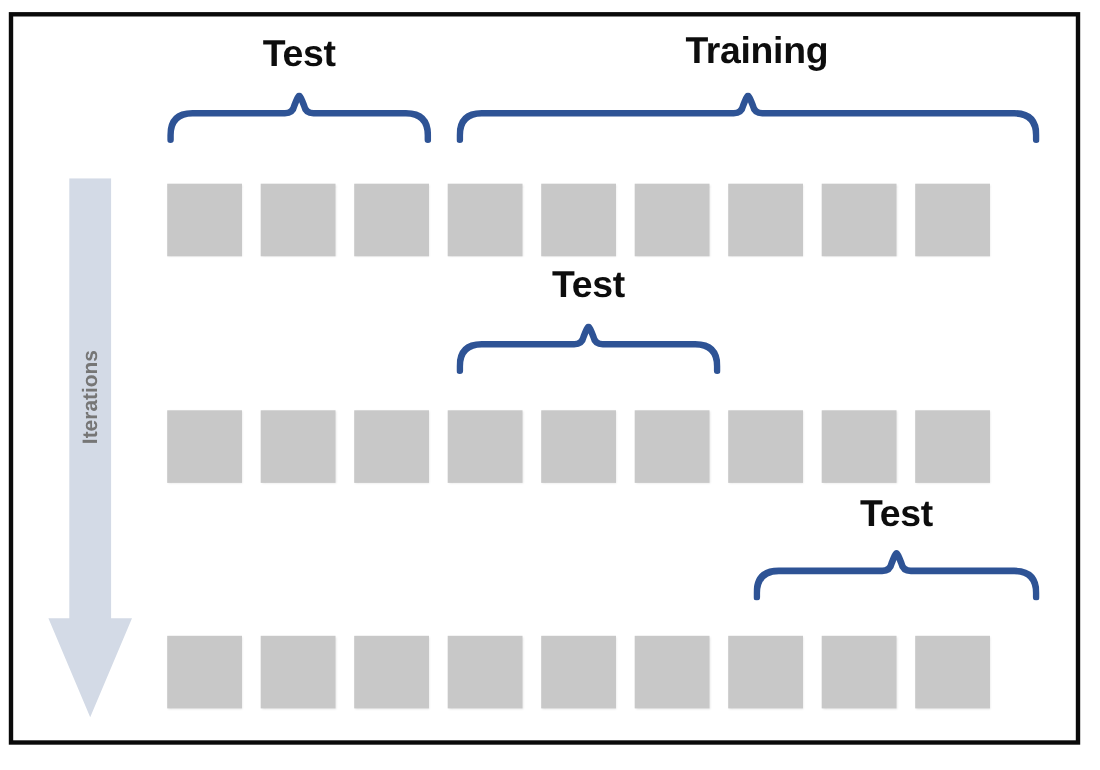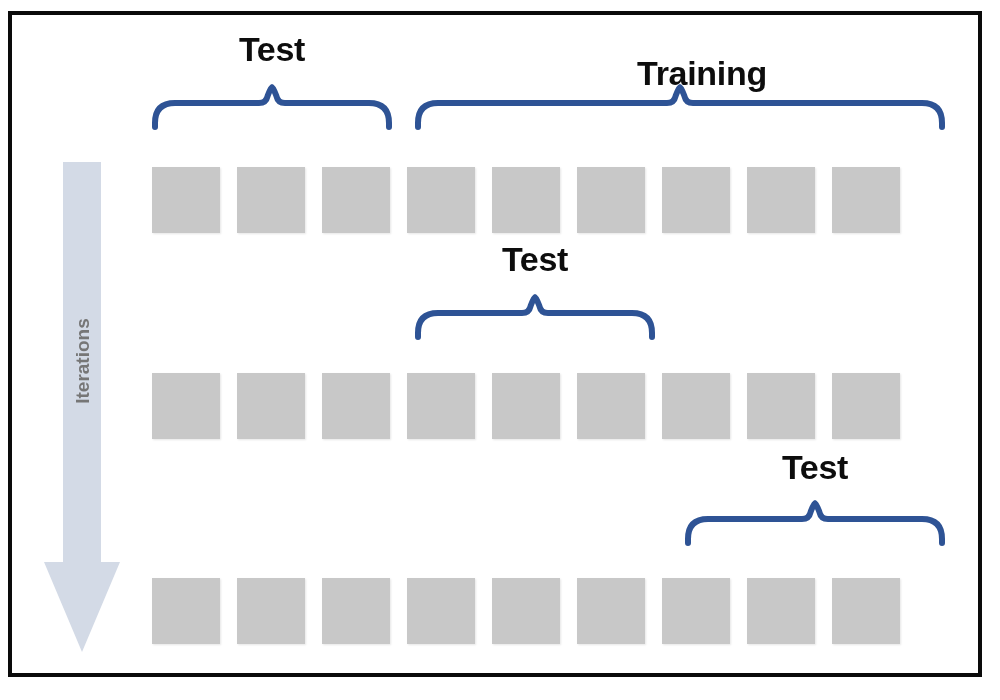--- a/index.html
+++ b/index.html
@@ -134,21 +134,21 @@
         <svg viewBox="0 0 240 46">
           <path d="M 3 43 L 3 39 Q 3 19 23 19 L 107 19 Q 114.0909090909091 19 115.66666666666667 11.8 Q 119 3 120 3 Q 121 3 124.33333333333333 11.8 Q 125.9090909090909 19 133 19 L 217 19 Q 237 19 237 39 L 237 43" fill="none" stroke="#2e5395" stroke-width="6" stroke-linecap="round" stroke-linejoin="round"></path>
         </svg>
       </div>
       <div class="bracket-label" style="left: 152px; top: 30px; width: 240px;">Test</div>
       <div class="bracket" style="left: 415px; top: 84px; width: 530px; height: 46px;">
         <svg viewBox="0 0 530 46">
           <path d="M 3 43 L 3 39 Q 3 19 23 19 L 252 19 Q 259.09090909090907 19 260.6666666666667 11.8 Q 264 3 265 3 Q 266 3 269.3333333333333 11.8 Q 270.90909090909093 19 278 19 L 507 19 Q 527 19 527 39 L 527 43" fill="none" stroke="#2e5395" stroke-width="6" stroke-linecap="round" stroke-linejoin="round"></path>
         </svg>
       </div>
-      <div class="bracket-label" style="left: 437px; top: 27px; width: 530px; margin-top: 27px;">Training</div>
+      <div class="bracket-label" style="left: 423px; top: 27px; width: 530px;">Training</div>
       <div class="bracket" style="left: 415px; top: 294px; width: 240px; height: 46px;">
         <svg viewBox="0 0 240 46">
           <path d="M 3 43 L 3 39 Q 3 19 23 19 L 107 19 Q 114.0909090909091 19 115.66666666666667 11.8 Q 119 3 120 3 Q 121 3 124.33333333333333 11.8 Q 125.9090909090909 19 133 19 L 217 19 Q 237 19 237 39 L 237 43" fill="none" stroke="#2e5395" stroke-width="6" stroke-linecap="round" stroke-linejoin="round"></path>
         </svg>
       </div>
       <div class="bracket-label" style="left: 415px; top: 240px; width: 240px;">Test</div>
       <div class="bracket" style="left: 685px; top: 500px; width: 260px; height: 46px;">
         <svg viewBox="0 0 260 46">
           <path d="M 3 43 L 3 39 Q 3 19 23 19 L 117 19 Q 124.0909090909091 19 125.66666666666667 11.8 Q 129 3 130 3 Q 131 3 134.33333333333334 11.8 Q 135.9090909090909 19 143 19 L 237 19 Q 257 19 257 39 L 257 43" fill="none" stroke="#2e5395" stroke-width="6" stroke-linecap="round" stroke-linejoin="round"></path>
         </svg>

